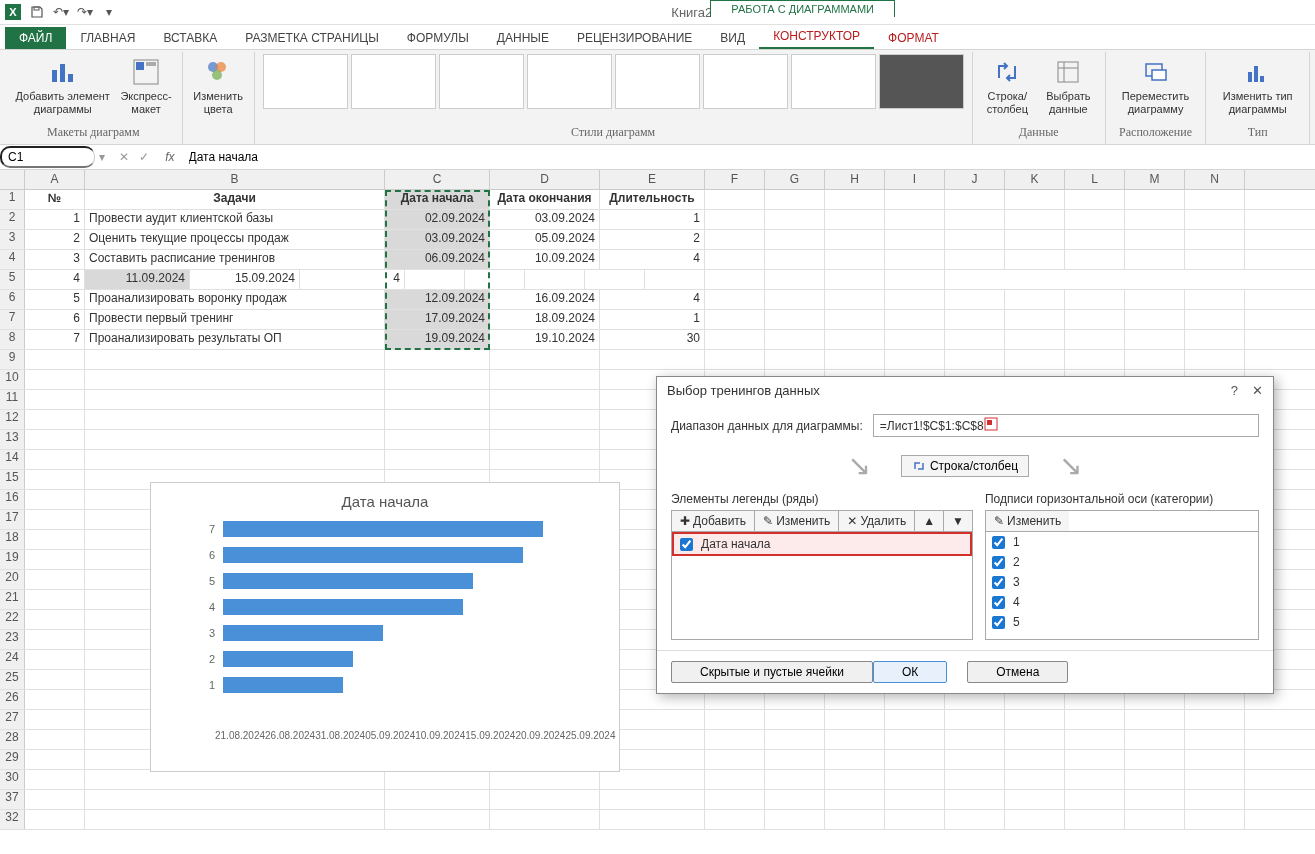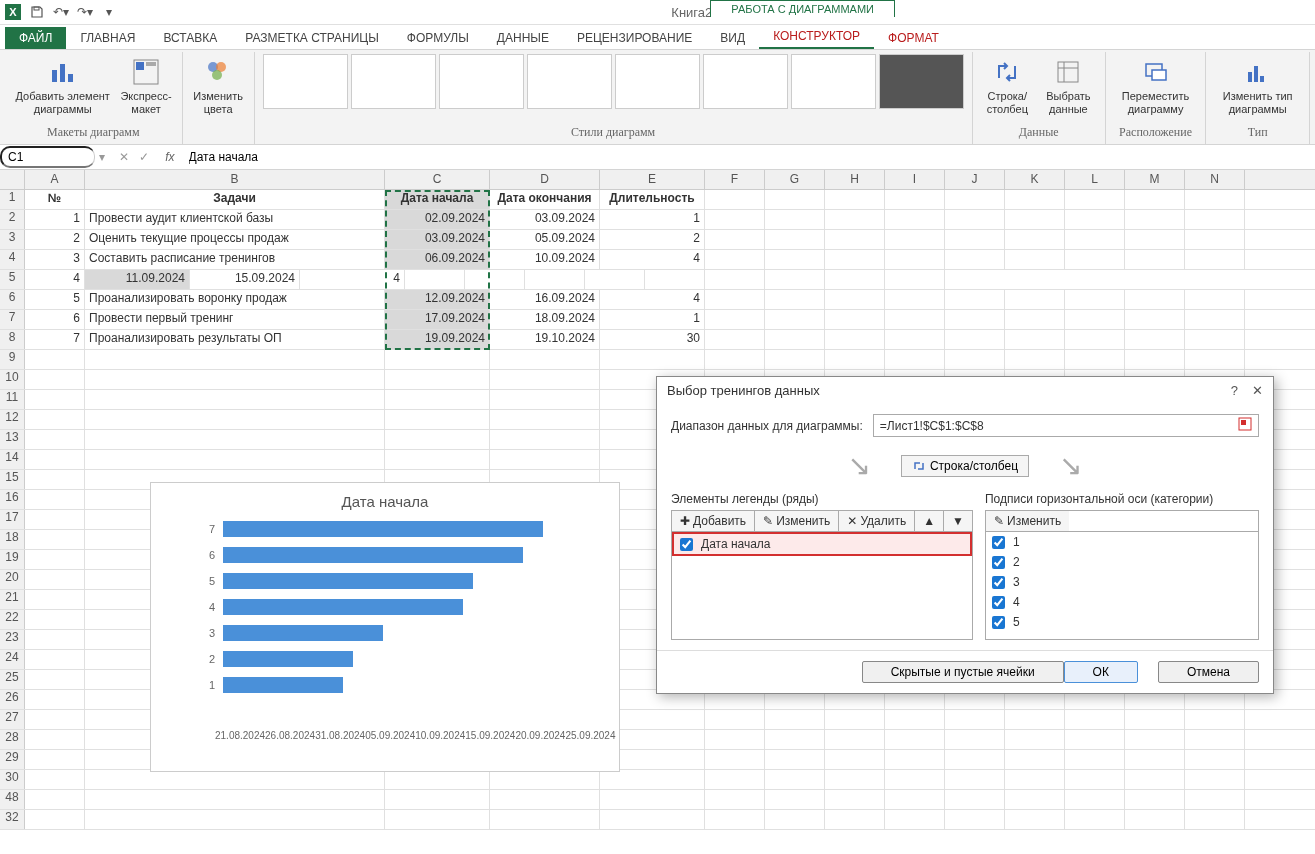--- a/index.html
+++ b/index.html
@@ -60,34 +60,34 @@
 .chart-bar { background: #4a90d9; height: 16px; }
 .chart-x-axis { display: flex; justify-content: space-between; padding: 4px 20px 0 64px; font-size: 10px; color: #666; }
 
 
 .dialog { position: absolute; left: 656px; top: 376px; width: 618px; background: #fff; border: 1px solid #888; box-shadow: 3px 3px 12px rgba(0,0,0,0.3); z-index: 100; }
 .dialog-title { display: flex; justify-content: space-between; padding: 6px 10px; font-size: 13px; }
 .dialog-title-btns { display: flex; gap: 14px; color: #555; }
 .dialog-body { padding: 10px 14px; }
 .dialog-row { display: flex; align-items: center; gap: 10px; margin-bottom: 12px; }
 .dialog-label { font-size: 12px; }
-.dialog-input { flex: 1; border: 1px solid #aaa; padding: 2px 6px; font-size: 12px; display: flex; justify-content: space-between; align-items: center; }
+.dialog-input { flex: 1; border: 1px solid #aaa; padding: 2px 6px; font-size: 12px; display: flex; justify-content: flex-start; align-items: center; }
 .dialog-center { display: flex; justify-content: center; align-items: center; gap: 30px; margin-bottom: 10px; }
 .dialog-center-btn { border: 1px solid #aaa; padding: 3px 10px; font-size: 12px; background: #f5f5f5; display: flex; align-items: center; gap: 4px; }
 .arrow-icon { font-size: 28px; color: #aaa; }
 .dialog-cols { display: flex; gap: 12px; }
 .dialog-col { flex: 1; }
 .dialog-col-label { font-size: 12px; margin-bottom: 4px; }
 .dialog-toolbar { display: flex; border: 1px solid #aaa; }
 .dialog-tb-btn { padding: 3px 8px; font-size: 12px; border-right: 1px solid #aaa; display: flex; align-items: center; gap: 3px; background: #f5f5f5; }
 .dialog-list { border: 1px solid #aaa; border-top: none; height: 108px; overflow-y: auto; }
 .dialog-list-item { display: flex; align-items: center; gap: 8px; padding: 3px 6px; font-size: 12px; }
 .dialog-list-item.highlighted { background: #fdeaea; border: 2px solid #d32f2f; }
 .dialog-list-item input[type=checkbox] { accent-color: #1976d2; }
-.dialog-footer { display: flex; justify-content: flex-end; padding: 10px 14px; border-top: 1px solid #ddd; }
+.dialog-footer { display: flex; justify-content: flex-start; padding: 10px 14px; border-top: 1px solid #ddd; }
 .dialog-btn { padding: 3px 28px; border: 1px solid #888; background: #f0f0f0; font-size: 12px; border-radius: 2px; }
 .dialog-btn.primary { background: #e8f0fb; border-color: #4a90d9; }
 
 .col-A{width:60px}.col-B{width:300px}.col-C{width:105px}.col-D{width:110px}.col-E{width:105px}.col-F{width:60px}.col-G{width:60px}.col-H{width:60px}.col-I{width:60px}.col-J{width:60px}.col-K{width:60px}.col-L{width:60px}.col-M{width:60px}.col-N{width:60px}
 </style>
 </head>
 <body>
 
 <div class="titlebar">
   <div class="qat">
@@ -771,21 +771,21 @@
         <div class="cell col-G"></div>
         <div class="cell col-H"></div>
         <div class="cell col-I"></div>
         <div class="cell col-J"></div>
         <div class="cell col-K"></div>
         <div class="cell col-L"></div>
         <div class="cell col-M"></div>
         <div class="cell col-N"></div>
       </div>
       <div class="row">
-        <div class="row-header">48</div>
+        <div class="row-header">37</div>
         <div class="cell col-A"></div>
         <div class="cell col-B"></div>
         <div class="cell col-C"></div>
         <div class="cell col-D"></div>
         <div class="cell col-E"></div>
         <div class="cell col-F"></div>
         <div class="cell col-G"></div>
         <div class="cell col-H"></div>
         <div class="cell col-I"></div>
         <div class="cell col-J"></div>

